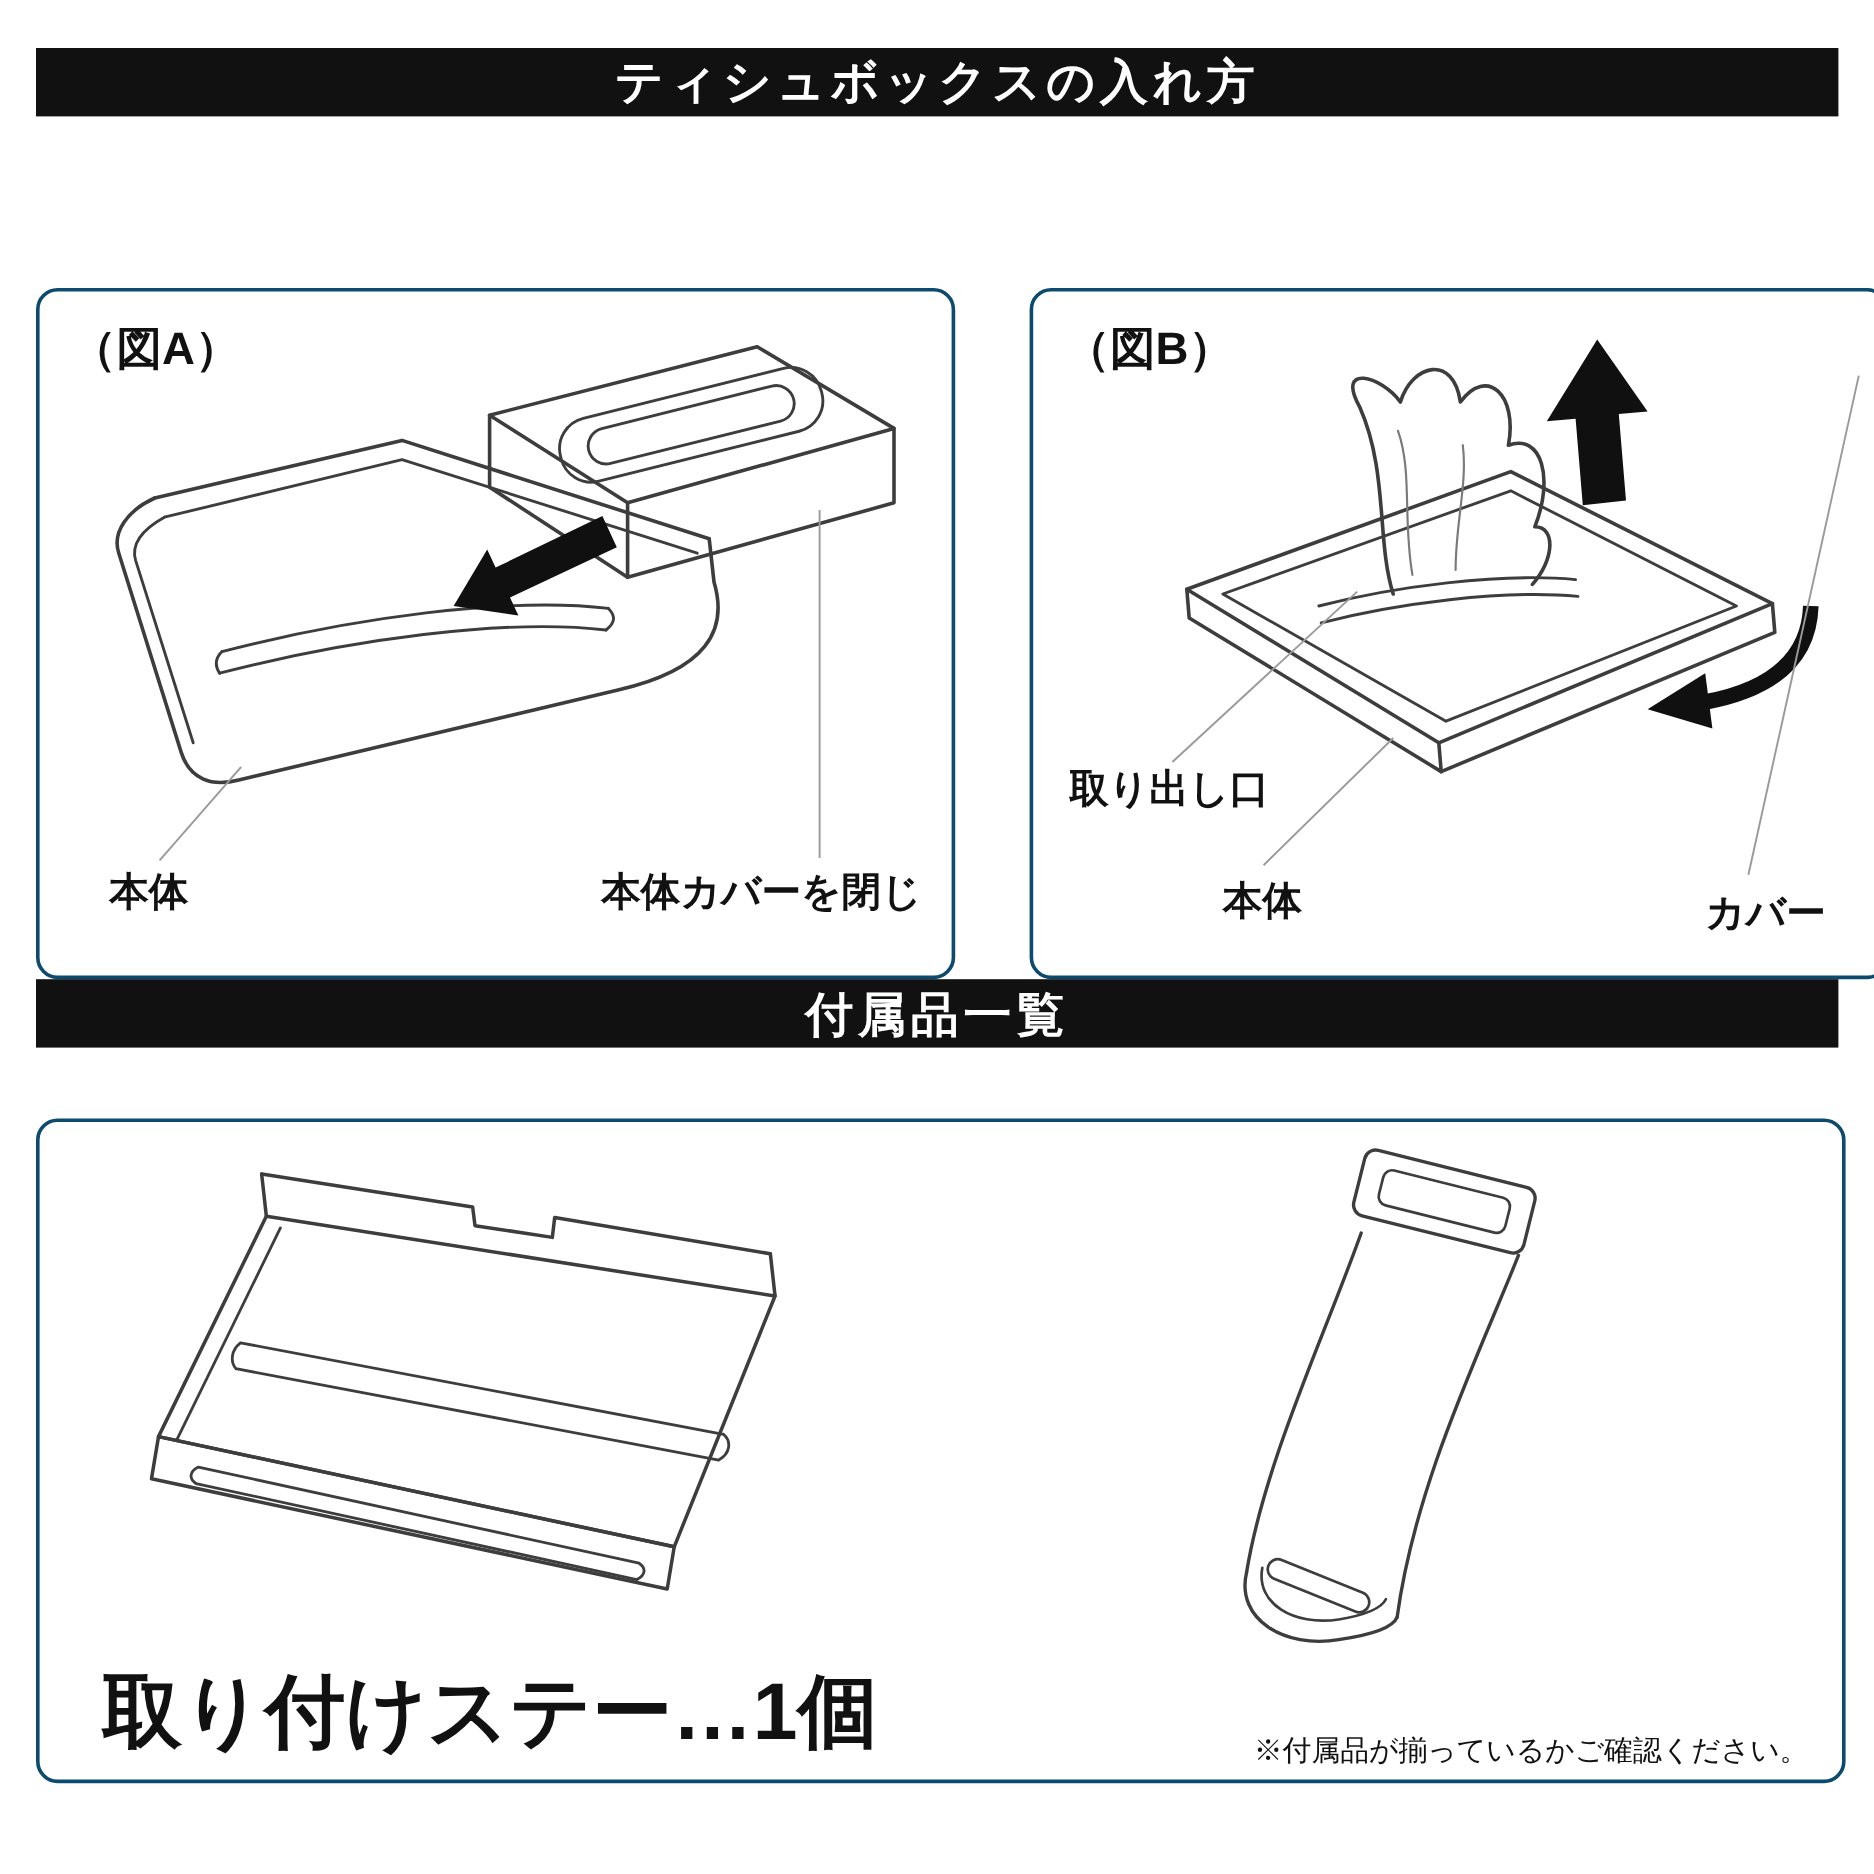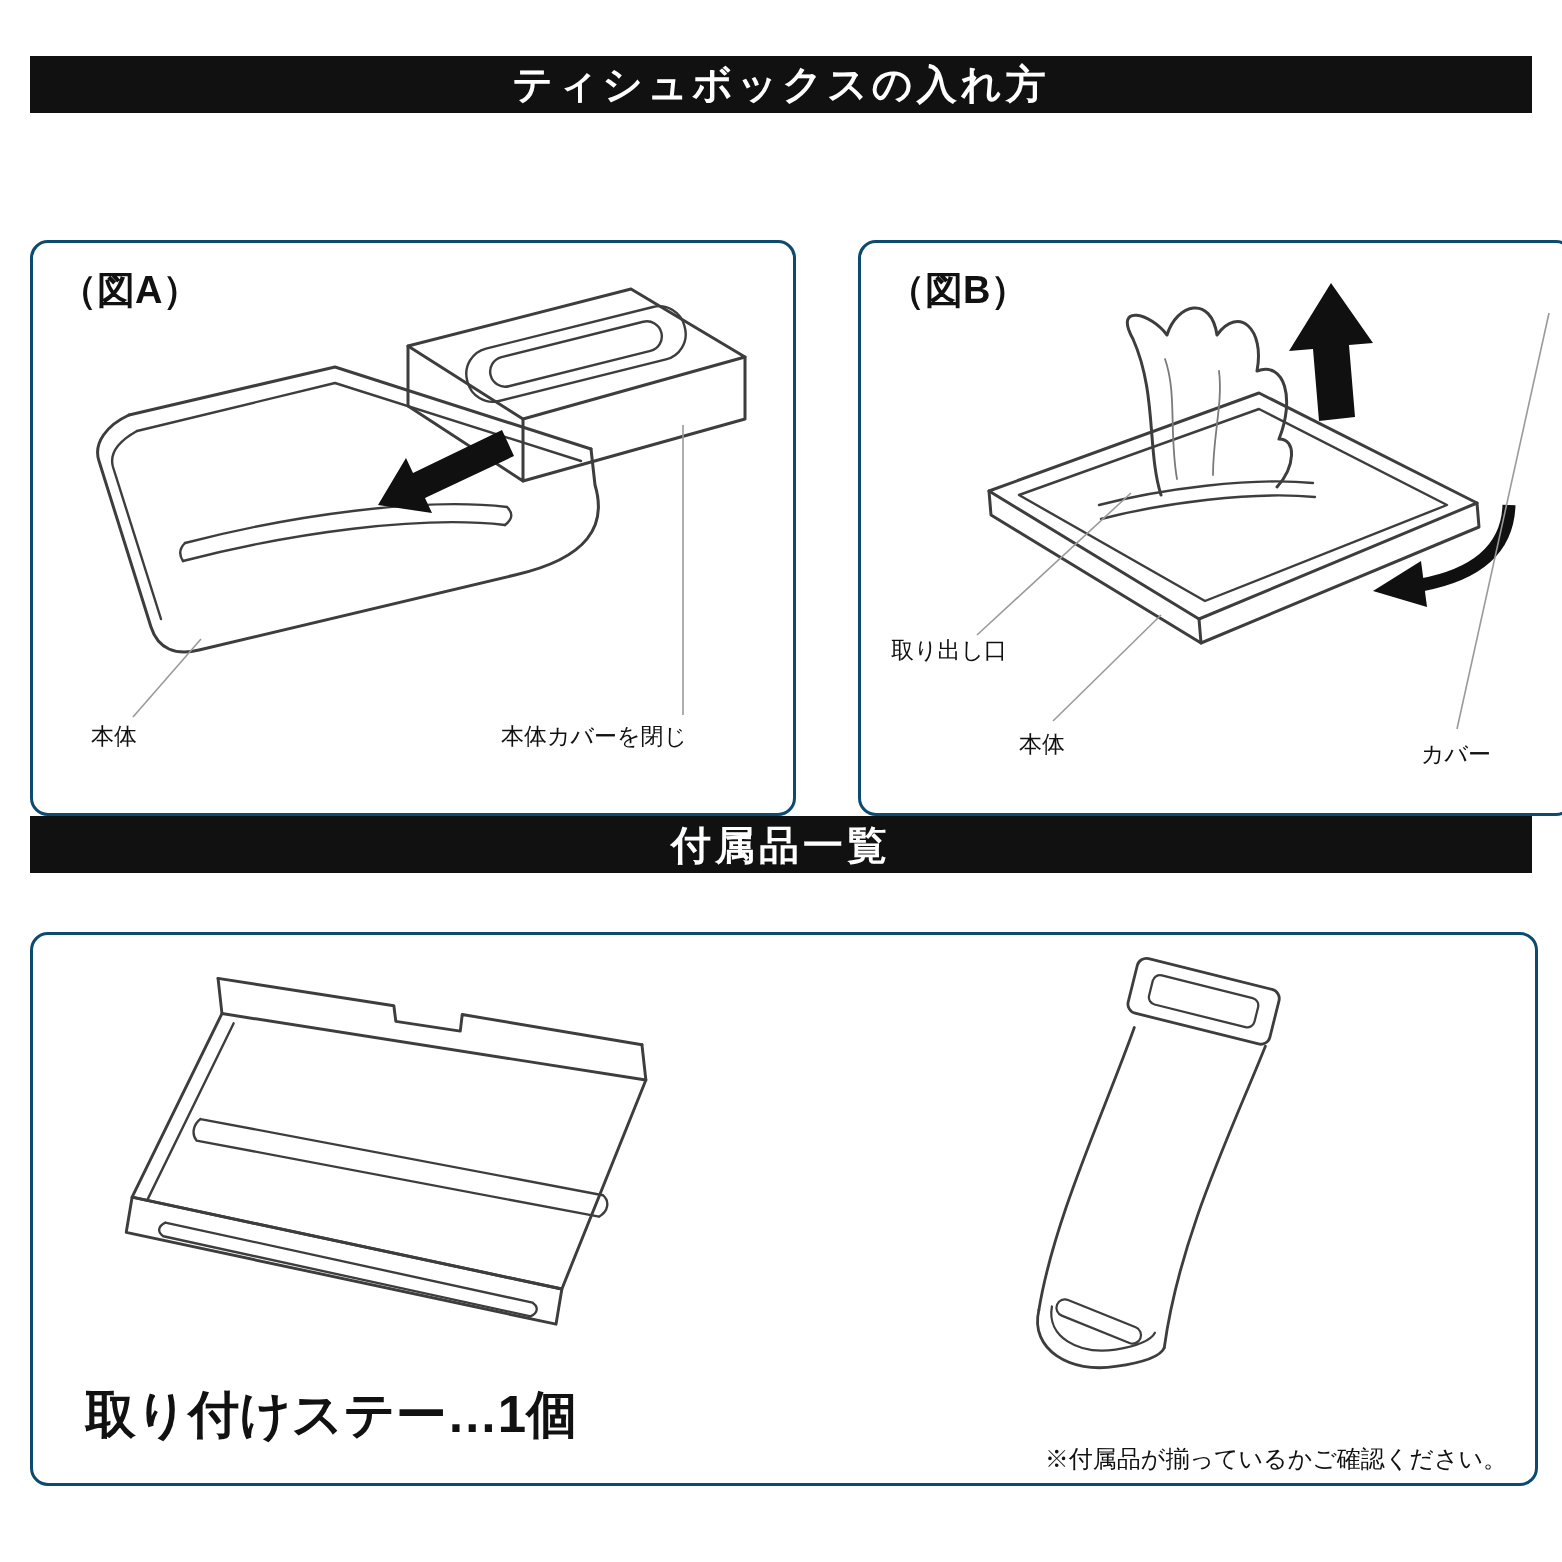--- a/index.html
+++ b/index.html
@@ -5,43 +5,43 @@
   html,body { margin:0; padding:0; background:#ffffff; }
   .page {
     position:relative; width:1562px; height:1562px; background:#ffffff;
     font-family:"Liberation Sans", sans-serif; color:#111111; overflow:hidden;
   }
   .header-bar {
     position:absolute; left:30px; width:1502px; height:57px; background:#111111;
     display:flex; align-items:center; justify-content:center;
   }
   .header-bar .bar-title { color:#ffffff; font-size:40px; font-weight:700; letter-spacing:4px; }
-  #bar-insert { top:56px; }
+  #bar-insert { top:40px; }
   #bar-accessories { top:816px;align-items:flex-end; }
 
   .bullets { position:absolute; left:28px; top:124px; width:1500px; }
   .bullets p { margin:0 0 12px 0; font-size:35px; font-weight:600; letter-spacing:0.5px; line-height:1.3; }
 
   .panel {
     position:absolute; border:3px solid #0c4a6e; border-radius:18px; background:#ffffff;
   }
   #fig-a-panel { left:30px;  top:240px; width:760px; height:570px; }
   #fig-b-panel { left:858px; top:240px; width:710px; height:570px; }
   #accessories-panel { left:30px; top:932px; width:1502px; height:548px; }
 
   .fig-caption { position:absolute; left:26px; top:22px; font-size:38px; font-weight:600; }
-  .fig-label   { position:absolute; font-size:23px; font-weight:400; white-space:nowrap; }
+  .fig-label   { position:absolute; font-size:33px; font-weight:700; white-space:nowrap; }
 
   #figA-label-body   { left:58px;  top:478px; }
   #figA-label-box    { left:468px; top:478px; }
   #figB-label-outlet { left:30px;  top:392px; }
   #figB-label-body   { left:158px; top:486px; }
   #figB-label-cover  { left:560px; top:496px; }
 
-  .acc-label { position:absolute; font-size:51px; font-weight:600; white-space:nowrap; }
+  .acc-label { position:absolute; font-size:67px; font-weight:600; white-space:nowrap; }
   #acc-label-stay { left:52px;  top:446px; }
   #acc-label-belt { left:845px; top:446px; }
   .acc-note { position:absolute; right:28px; top:508px; font-size:24px; font-weight:500; white-space:nowrap; }
 
   svg.drawing { position:absolute; }
   .art  { fill:none; stroke:#3d3d3d; stroke-width:3; stroke-linecap:round; stroke-linejoin:round; }
   .art2 { fill:none; stroke:#3d3d3d; stroke-width:2.4; stroke-linecap:round; stroke-linejoin:round; }
   .thin { fill:none; stroke:#9a9a9a; stroke-width:1.6; }
   .fold { fill:none; stroke:#7a7a7a; stroke-width:1.8; stroke-linecap:round; }
   .solid { fill:#101010; stroke:none; }

